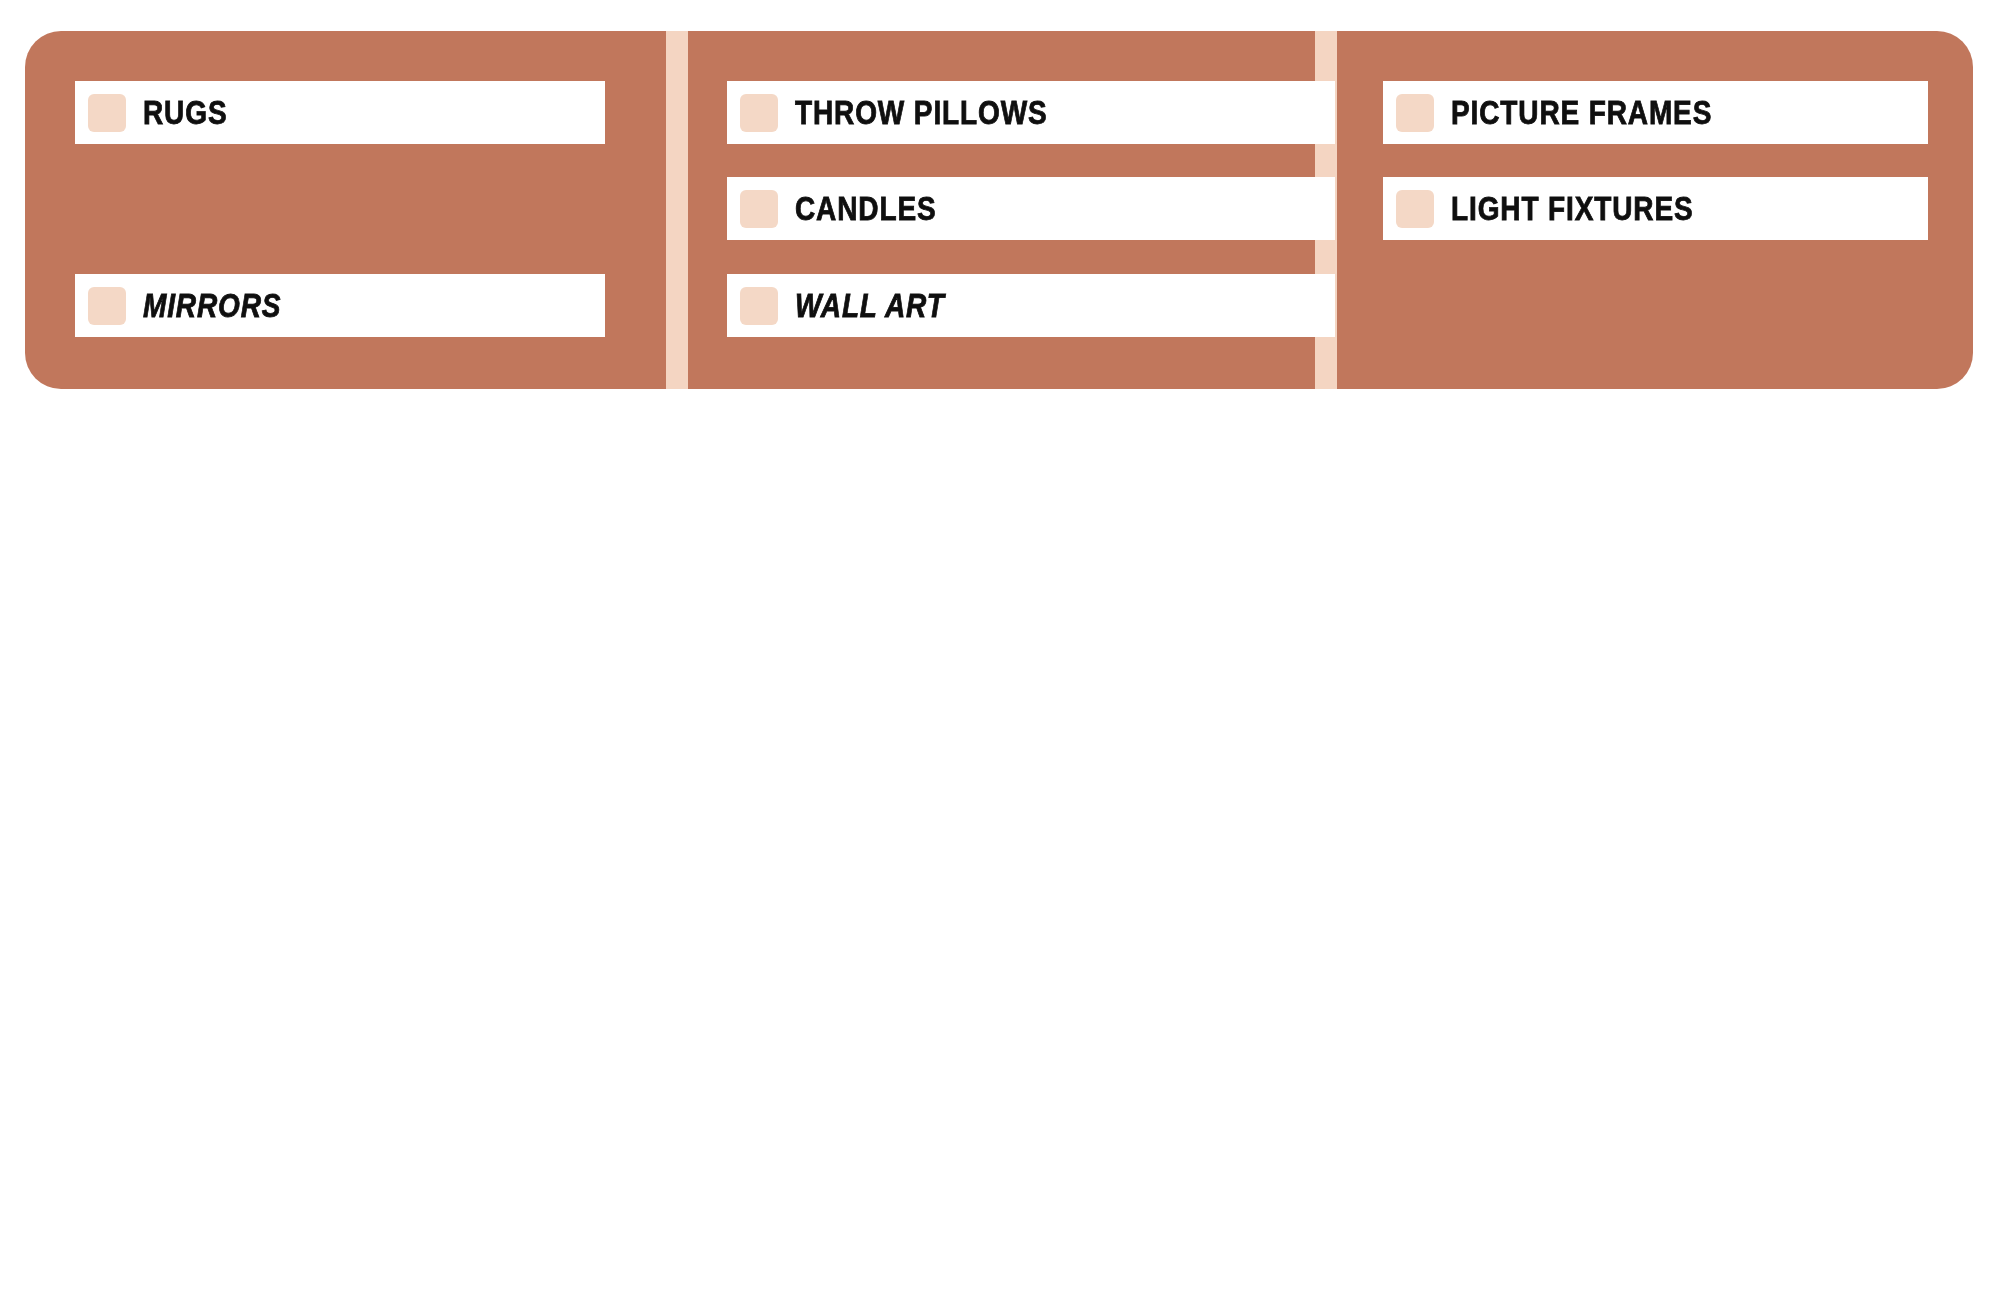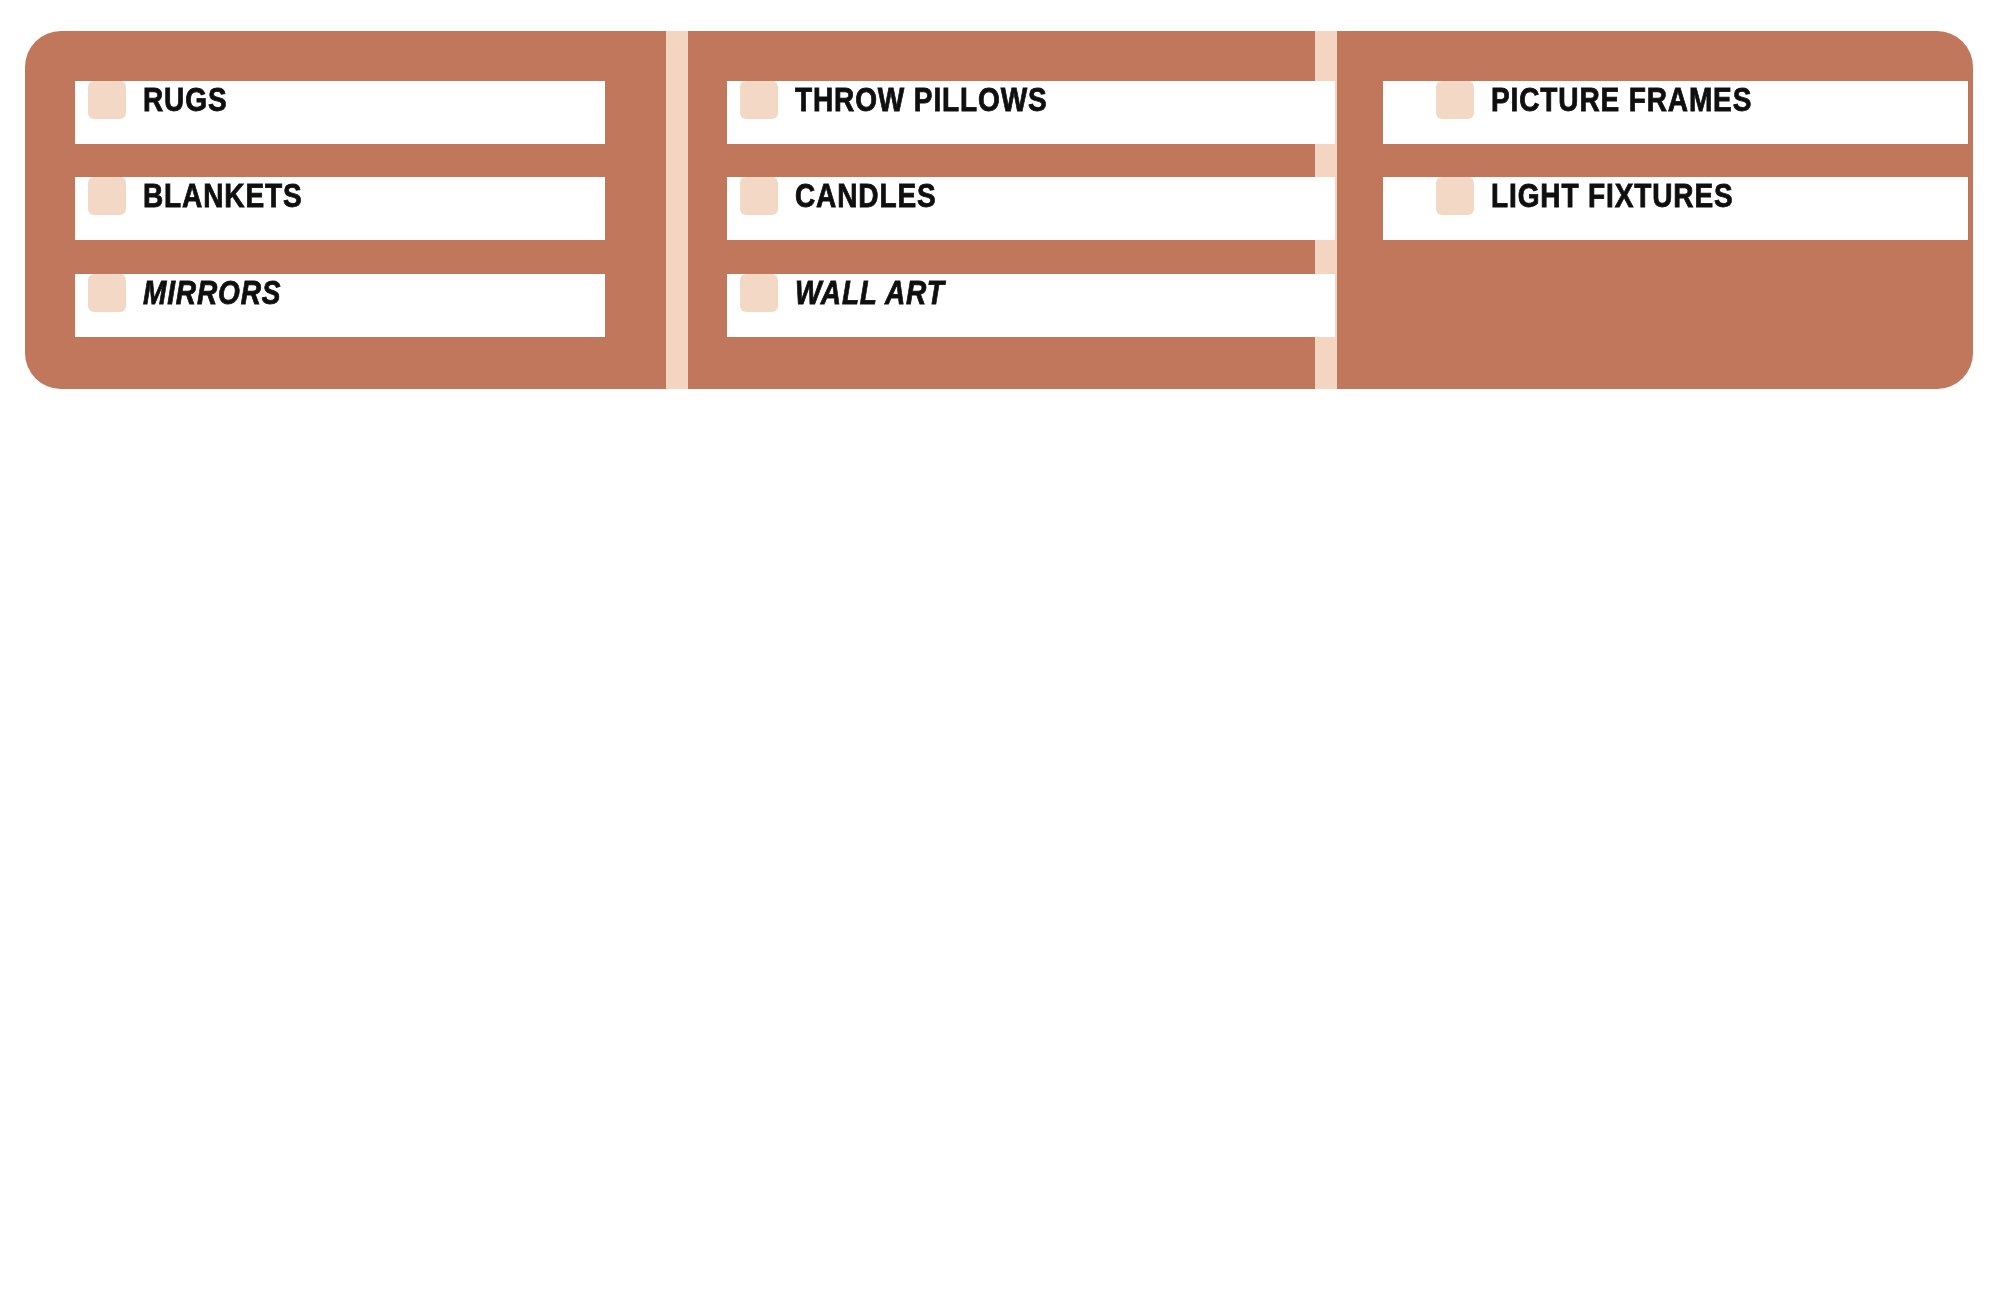--- a/index.html
+++ b/index.html
@@ -29,25 +29,25 @@
     width: 22px;
     background: var(--divider, #f4d5c2);
   }
   .divider.d1 { left: 641px; }
   .divider.d2 { left: 1290px; }
   .row {
     position: absolute;
     height: 63px;
     background: var(--row-bg, #ffffff);
     display: flex;
-    align-items: flex-start;
+    align-items: center;
   }
   .col1 { left: 50px;   width: 530px; }
   .col2 { left: 702px;  width: 608px; }
-  .col3 { left: 1358px; width: 545px; padding-left: 40px; }
+  .col3 { left: 1358px; width: 545px; }
   .r1 { top: 50px; }
   .r2 { top: 146px; }
   .r3 { top: 243px; font-style: italic; }
   .checkbox {
     flex: 0 0 auto;
     width: 38px;
     height: 38px;
     margin-left: 13px;
     border-radius: 6px;
     background: var(--checkbox, #f4d8c6);
@@ -69,24 +69,20 @@
 
 <div class="panel">
 
   <div class="divider d1"></div>
   <div class="divider d2"></div>
 
   <div class="row col1 r1">
     <span class="checkbox"></span>
     <span class="label">RUGS</span>
   </div>
-  <div class="row col1 r2">
-    <span class="checkbox"></span>
-    <span class="label">BLANKETS</span>
-  </div>
   <div class="row col1 r3">
     <span class="checkbox"></span>
     <span class="label">MIRRORS</span>
   </div>
 
   <div class="row col2 r1">
     <span class="checkbox"></span>
     <span class="label">THROW PILLOWS</span>
   </div>
   <div class="row col2 r3">

